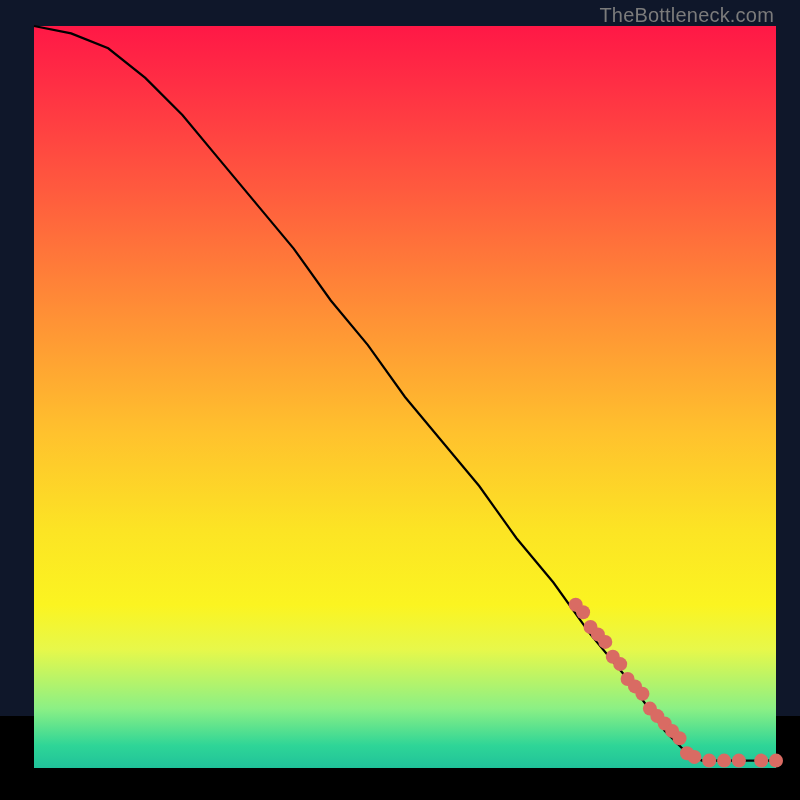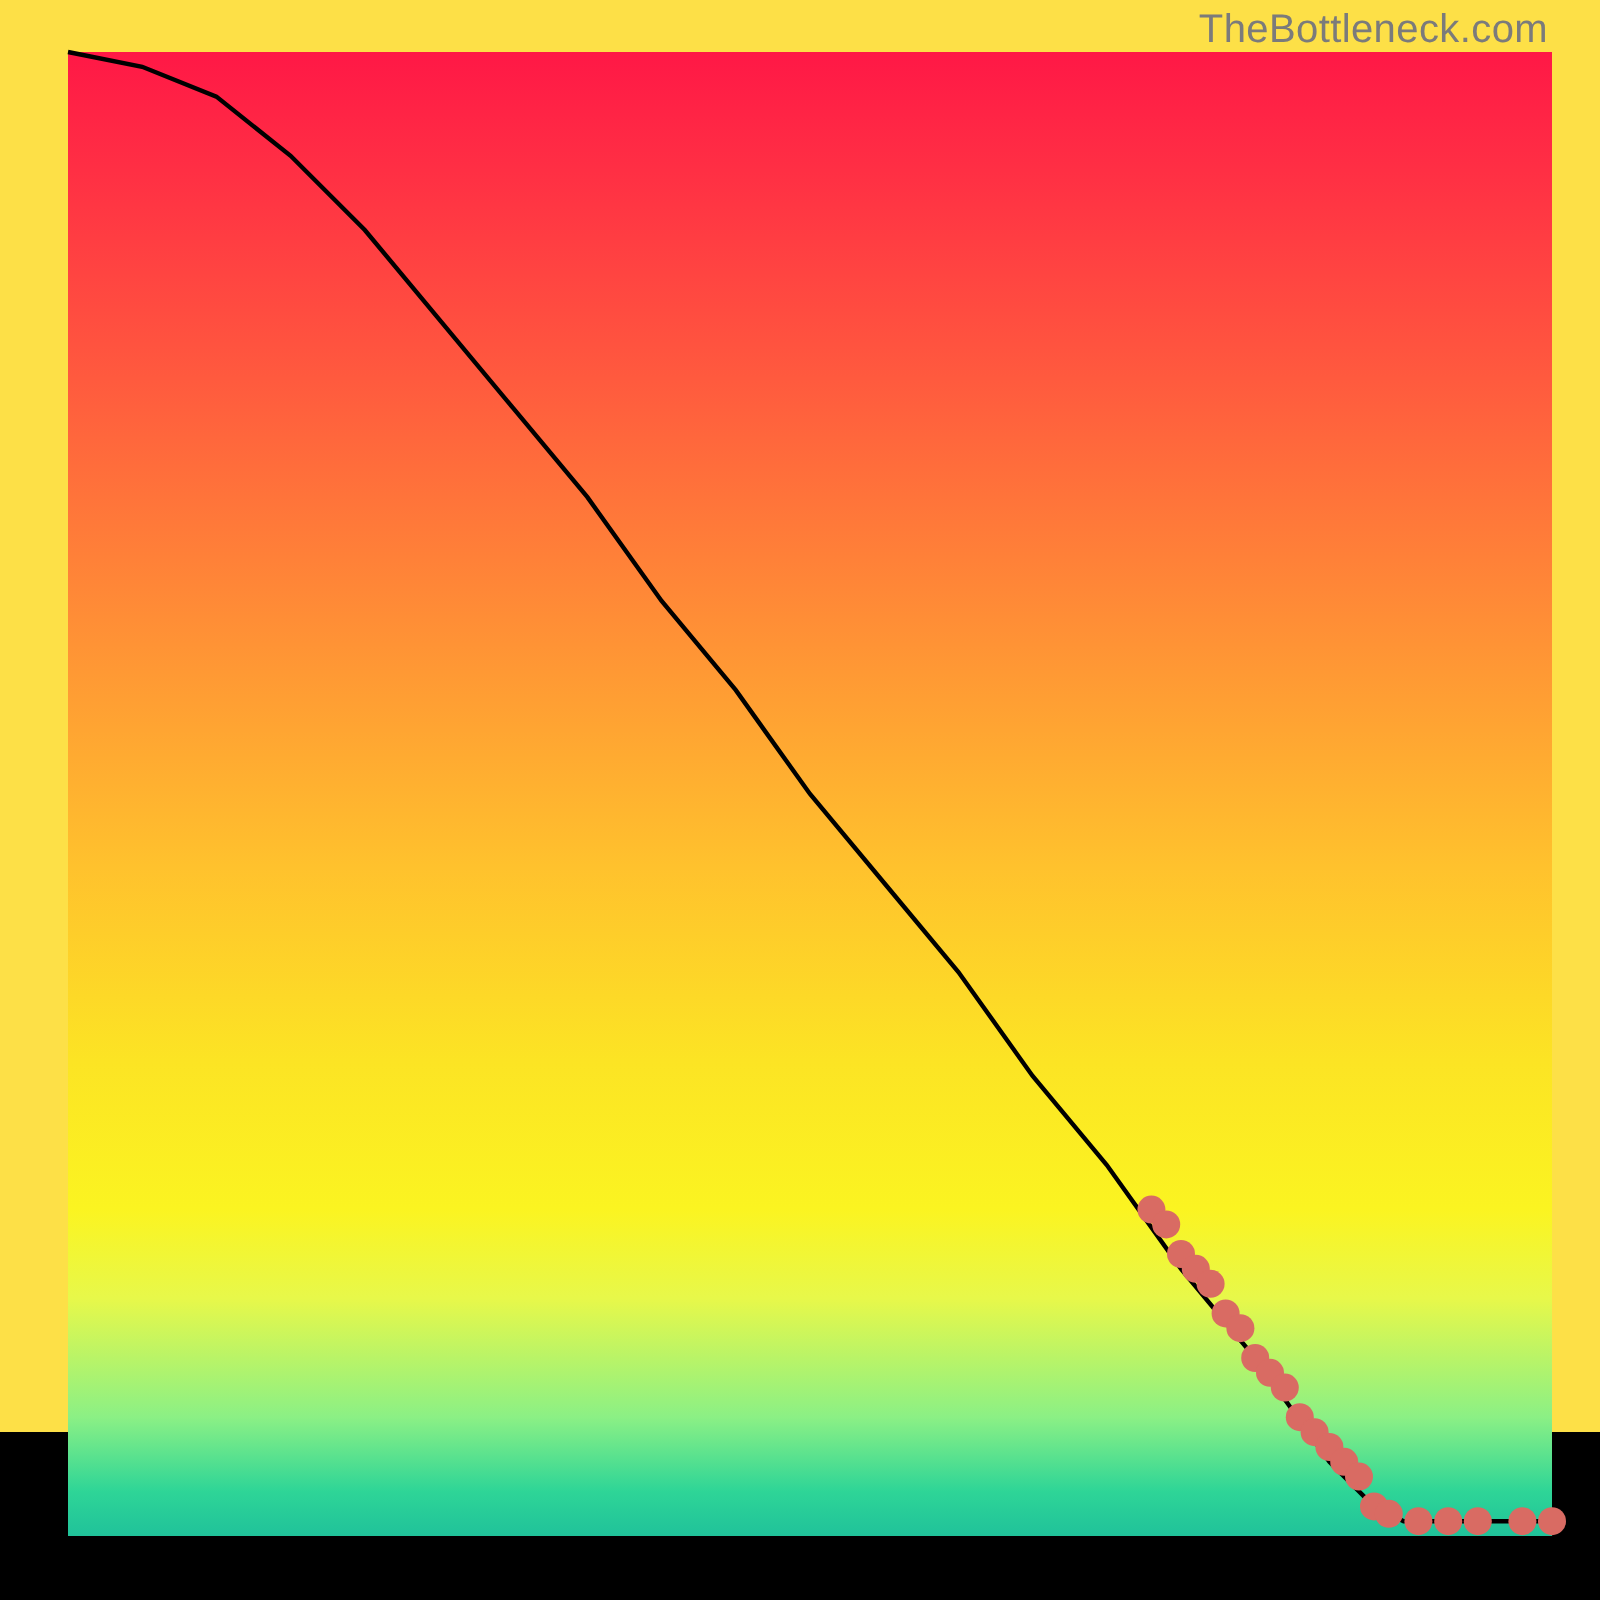--- a/index.html
+++ b/index.html
@@ -10,21 +10,21 @@
     background: #000;
     overflow: hidden;
     font-family: Arial, Helvetica, sans-serif;
   }
   .frame {
     position: absolute;
     left: 0;
     top: 0;
     width: 800px;
     height: 716px;
-    background: #fde047;
+    background: #0f172a;
   }
   .plot {
     position: absolute;
     left: 34px;
     top: 26px;
     width: 742px;
     height: 742px;
     
     background: linear-gradient(to bottom,
       #ff1846 0%,

